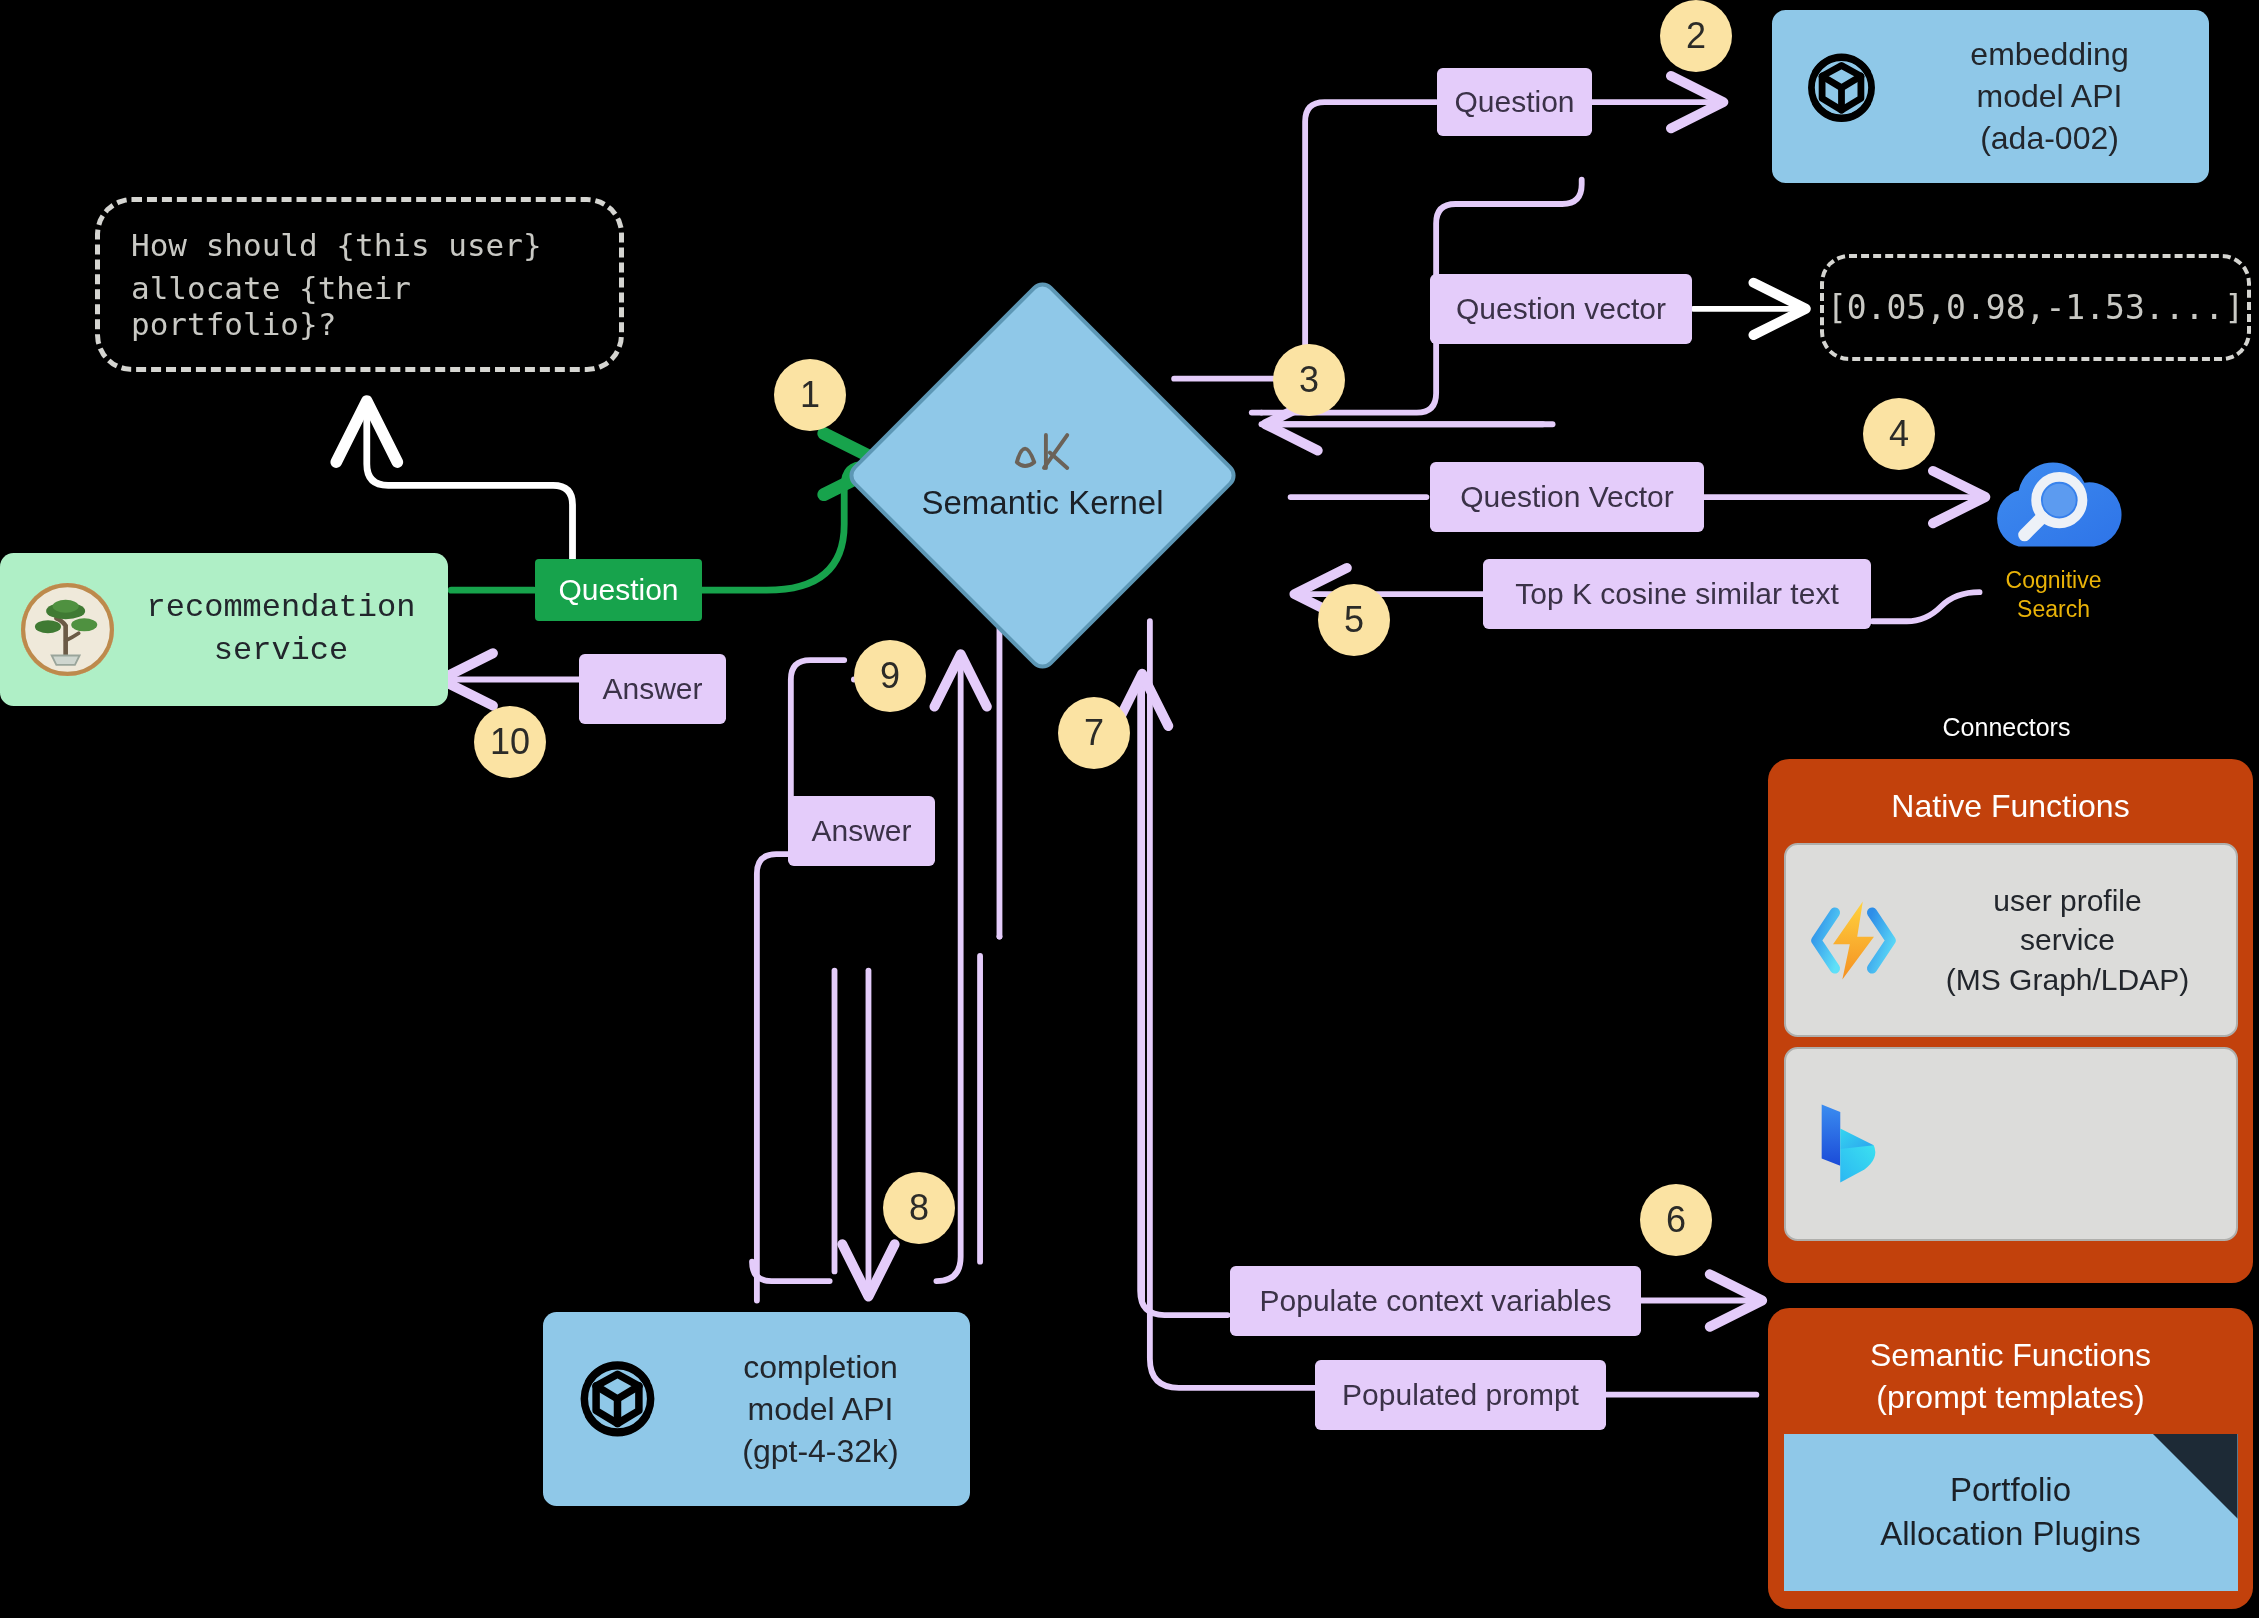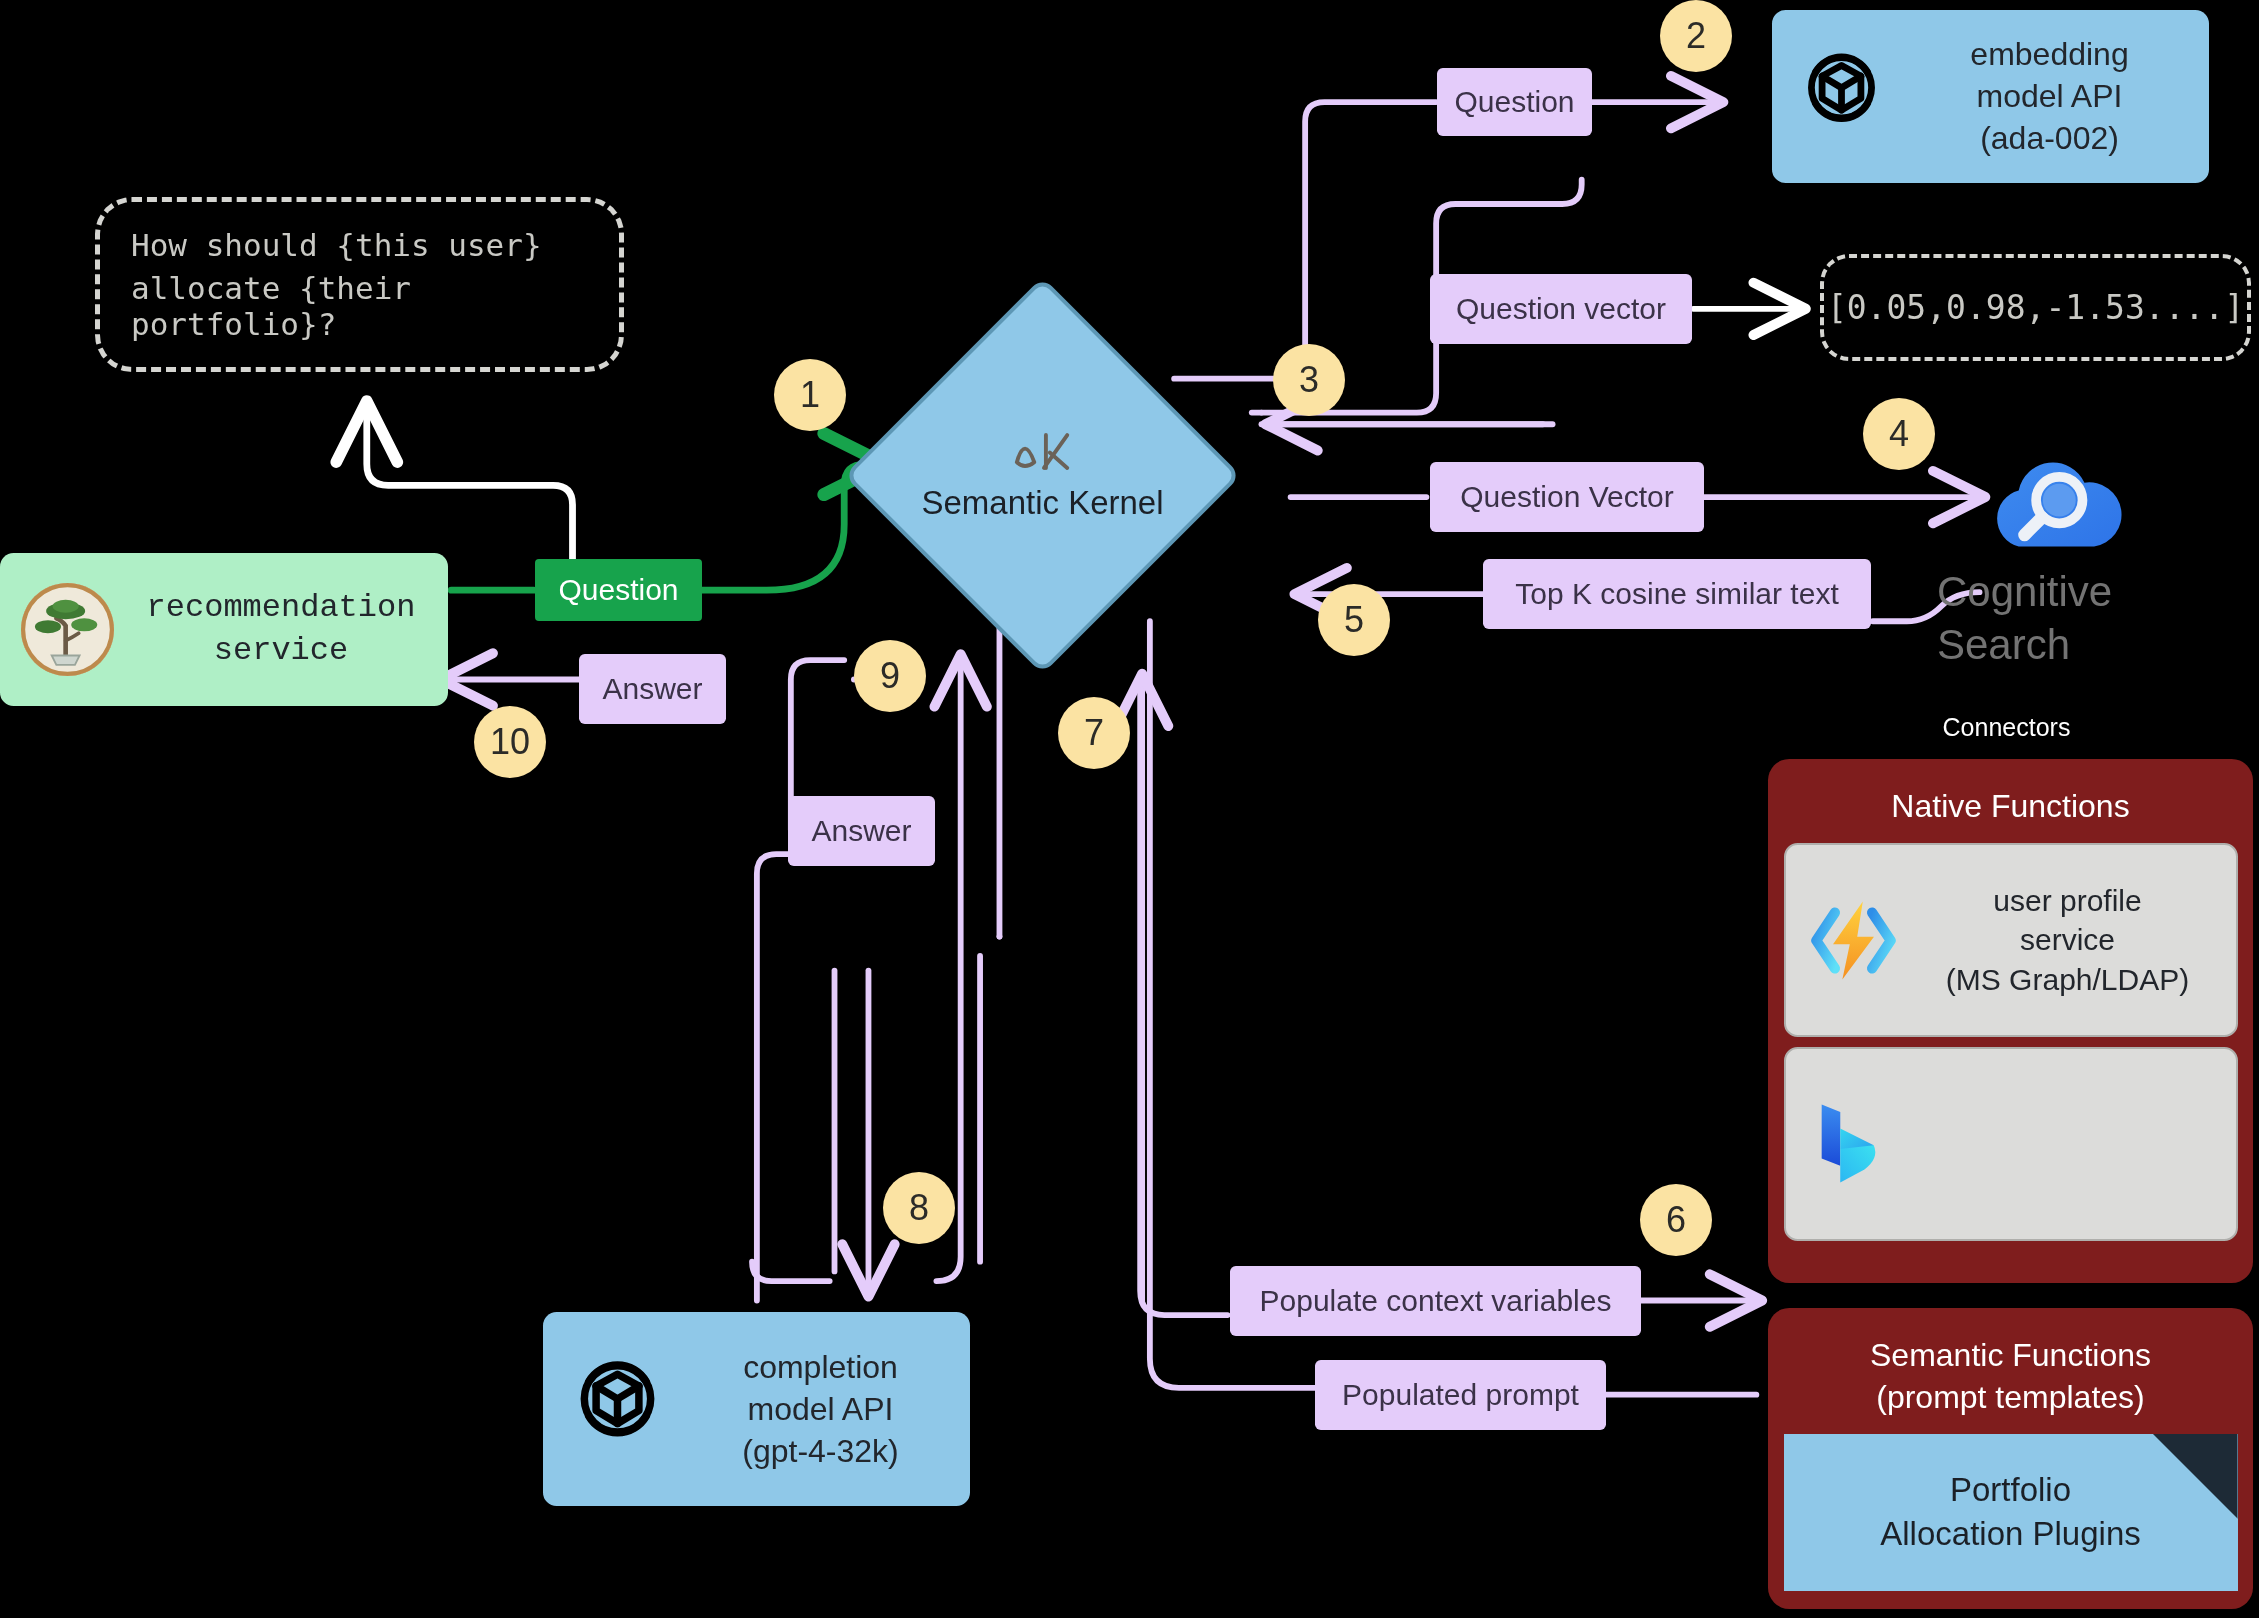--- a/index.html
+++ b/index.html
@@ -31,38 +31,38 @@
            transform:rotate(45deg);border-radius:13.6px;box-sizing:border-box;}
   .diamond-text{position:absolute;inset:0;display:flex;flex-direction:column;
                 align-items:center;justify-content:center;gap:9.7px;color:#1b2027;
                 font-size:33px;}
 
   .card-inner{display:flex;align-items:center;gap:21px;width:100%;padding:0 21.3px;box-sizing:border-box;}
   .card-text{flex:1;text-align:center;font-size:32px;line-height:1.32;color:#22262c;}
 
   
   .conn-title{position:absolute;color:#fff;font-size:25px;text-align:center;}
-  .panel{position:absolute;background:#7f1d1d;border-radius:21.3px;box-sizing:border-box;
+  .panel{position:absolute;background:#c2410c;border-radius:21.3px;box-sizing:border-box;
          padding:15.5px;display:flex;flex-direction:column;align-items:center;}
   .panel-head{color:#fff;font-size:32px;text-align:center;line-height:1.3;
               padding:11.6px 0 15.5px;}
   .sub-card{background:#DCDCDA;border:2.9px solid #AFAFAC;border-radius:13.6px;
             width:100%;box-sizing:border-box;display:flex;align-items:center;
             margin-bottom:9.7px;}
   .sub-card:last-child{margin-bottom:0;}
 
   .doc-card{position:relative;background:#8FC8E8;width:100%;box-sizing:border-box;
             display:flex;align-items:center;justify-content:center;text-align:center;
             color:#1b2027;font-size:33px;line-height:1.35;}
   .doc-fold{position:absolute;right:0;top:0;width:85px;height:85px;
             background:#1D2A36;clip-path:polygon(100% 0,100% 100%,0 0);}
   .doc-fold2{position:absolute;right:0;top:0;width:85px;height:85px;
              background:#8FC8E8;clip-path:polygon(0 0,100% 100%,0 100%);}
 
-  .cog-label{position:absolute;color:#737373;font-size:42px;line-height:1.25;}
+  .cog-label{position:absolute;color:#eab308;font-size:23px;text-align:center;line-height:1.25;}
   .mono{font-family:"DejaVu Sans Mono","Liberation Mono",monospace;}
 </style>
 </head>
 <body>
 
 <div class="stage">
 
   <svg class="wires" viewBox="0 0 2328 1668">
     <defs>
       <marker id="arrLav" markerWidth="13" markerHeight="13" refX="9" refY="5.5" orient="auto" markerUnits="strokeWidth">

